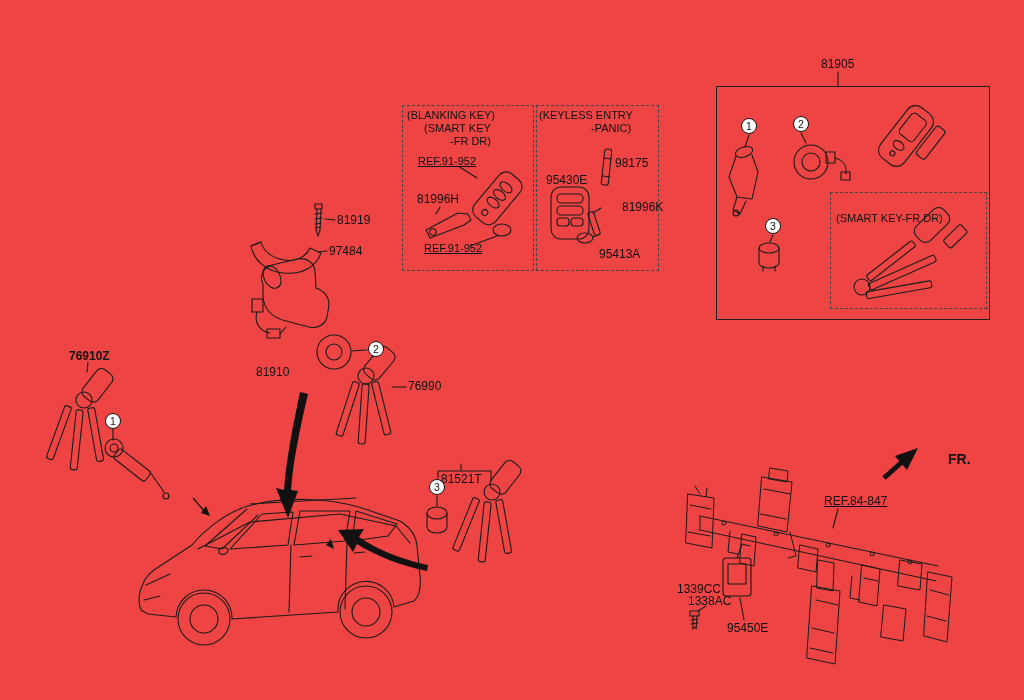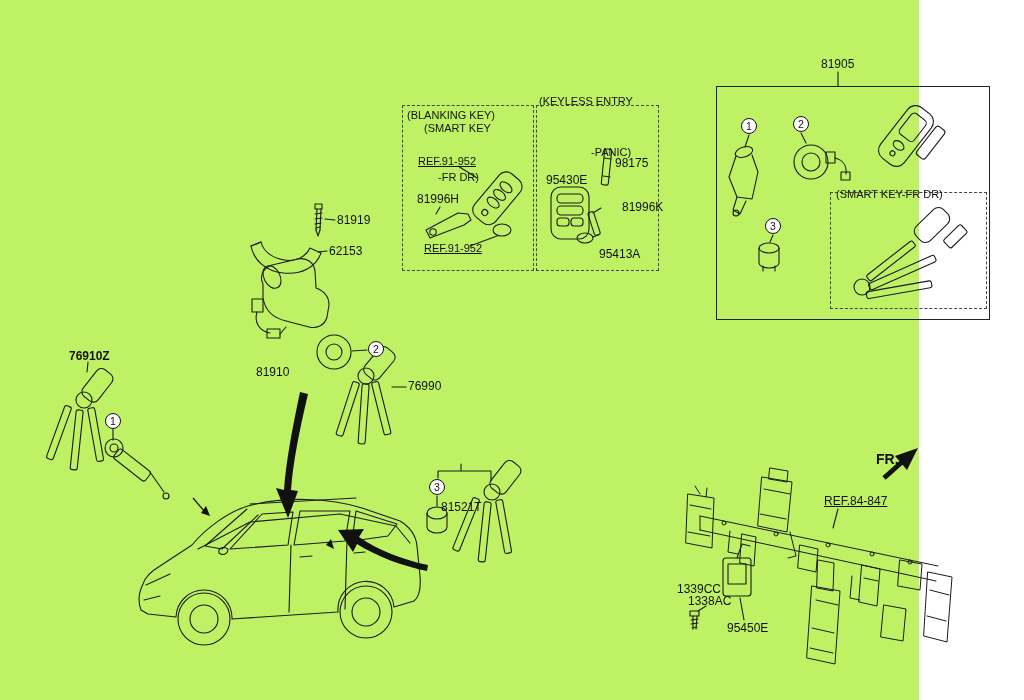--- a/index.html
+++ b/index.html
@@ -1,18 +1,18 @@
 <!DOCTYPE html>
 <html><head>
 <meta charset="utf-8">
 <style>
   * { margin:0; padding:0; box-sizing:border-box; }
   html,body { width:1024px; height:700px; background:#fff; overflow:hidden;
               font-family:"Liberation Sans", sans-serif; }
-  #stage { position:relative; width:919px; height:700px; background:#bef264;padding-left:28px; }
+  #stage { position:relative; width:1024px; height:700px; background:#ef4444;padding-left:28px; }
   .lbl { position:absolute; font-size:12px; line-height:13px; color:#111; white-space:nowrap; }
   .small { font-size:11px; }
   .ref { font-weight:normal; text-decoration:underline; }
   .fr { font-size:14px; font-weight:bold; }
   .box { position:absolute; border:1.2px solid #222; }
   .dashed { position:absolute; border:1.2px dashed #444; }
   .callout { position:absolute; width:16px; height:16px; border:1.3px solid #111; border-radius:50%;
              background:#fff; font-size:10.5px; color:#111; display:flex; align-items:center;
              justify-content:center; z-index:5; }
   svg.art { position:absolute; left:0; top:0; z-index:2; }
@@ -242,44 +242,44 @@
       <path d="M428,565 C403,560 378,550 359,537 L364,529 L338,530 L353,552 L357,544 C376,556 402,566 427,571 Z"></path>
       <polygon points="201,513 210,516 206,506"></polygon>
       <polygon points="326,545 334,549 331,539"></polygon>
       <polygon points="895,456 918,448 907,470"></polygon>
     </g>
     <line x1="193" y1="498" x2="205" y2="512" stroke="#111" stroke-width="1.2"></line>
     <line x1="884" y1="478" x2="902" y2="462" stroke="#111" stroke-width="5"></line>
   </svg>
 
   <div class="lbl" style="left:821px; top:58px;">81905</div>
-  <div class="lbl small" style="left:836px; top:188px;">(SMART KEY-FR DR)</div>
+  <div class="lbl small" style="left:836px; top:212px;">(SMART KEY-FR DR)</div>
 
   <div class="lbl small" style="left:407px; top:109px;">(BLANKING KEY)</div>
   <div class="lbl small" style="left:424px; top:122px;">(SMART KEY</div>
-  <div class="lbl small" style="left:438px; top:135px;margin-top:36px;">-FR DR)</div>
+  <div class="lbl small" style="left:450px; top:135px;">-FR DR)</div>
   <div class="lbl small ref" style="left:418px; top:155px;">REF.91-952</div>
   <div class="lbl" style="left:417px; top:193px;">81996H</div>
   <div class="lbl small ref" style="left:424px; top:242px;">REF.91-952</div>
 
-  <div class="lbl small" style="left:539px; top:95px;">(KEYLESS ENTRY</div>
-  <div class="lbl small" style="left:591px; top:122px;margin-top:24px;">-PANIC)</div>
+  <div class="lbl small" style="left:539px; top:109px;">(KEYLESS ENTRY</div>
+  <div class="lbl small" style="left:591px; top:122px;">-PANIC)</div>
   <div class="lbl" style="left:615px; top:157px;">98175</div>
   <div class="lbl" style="left:546px; top:174px;">95430E</div>
   <div class="lbl" style="left:622px; top:201px;">81996K</div>
   <div class="lbl" style="left:599px; top:228px;margin-top:20px;">95413A</div>
 
   <div class="lbl" style="left:337px; top:214px;">81919</div>
-  <div class="lbl" style="left:329px; top:245px;">62153</div>
+  <div class="lbl" style="left:329px; top:245px;">97484</div>
   <div class="lbl" style="left:256px; top:334px;margin-top:32px;">81910</div>
   <div class="lbl" style="left:408px; top:380px;">76990</div>
   <div class="lbl" style="left:69px; top:350px;font-weight:bold;">76910Z</div>
-  <div class="lbl" style="left:441px; top:473px;margin-top:28px;">81521T</div>
-
-  <div class="lbl fr" style="left:876px; top:453px;">FR.</div>
+  <div class="lbl" style="left:441px; top:473px;">81521T</div>
+
+  <div class="lbl fr" style="left:948px; top:453px;">FR.</div>
   <div class="lbl ref" style="left:824px; top:495px;">REF.84-847</div>
   <div class="lbl" style="left:677px; top:583px;">1339CC</div>
   <div class="lbl" style="left:688px; top:595px;">1338AC</div>
   <div class="lbl" style="left:727px; top:622px;text-align:right;">95450E</div>
 
   <div class="callout" style="left:741px; top:118px;">1</div>
   <div class="callout" style="left:793px; top:116px;">2</div>
   <div class="callout" style="left:765px; top:218px;">3</div>
   <div class="callout" style="left:368px; top:341px;">2</div>
   <div class="callout" style="left:105px; top:413px;">1</div>

